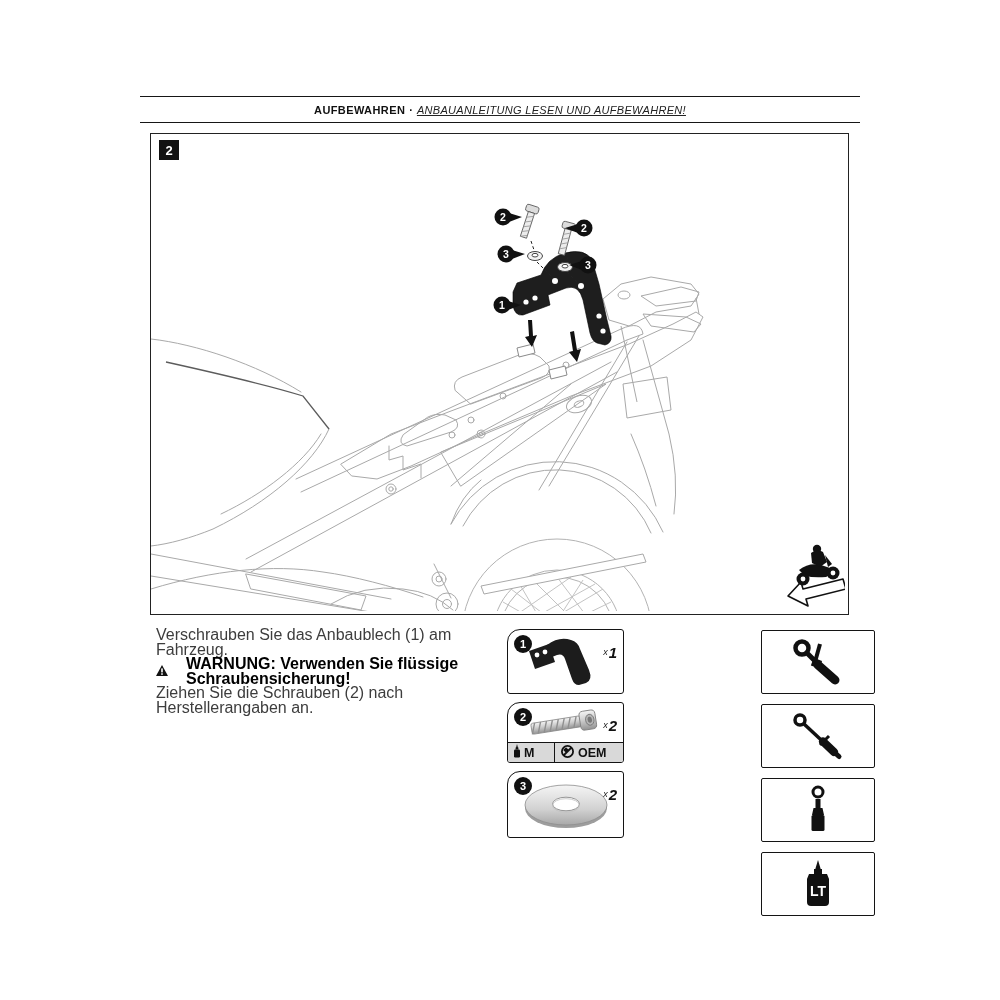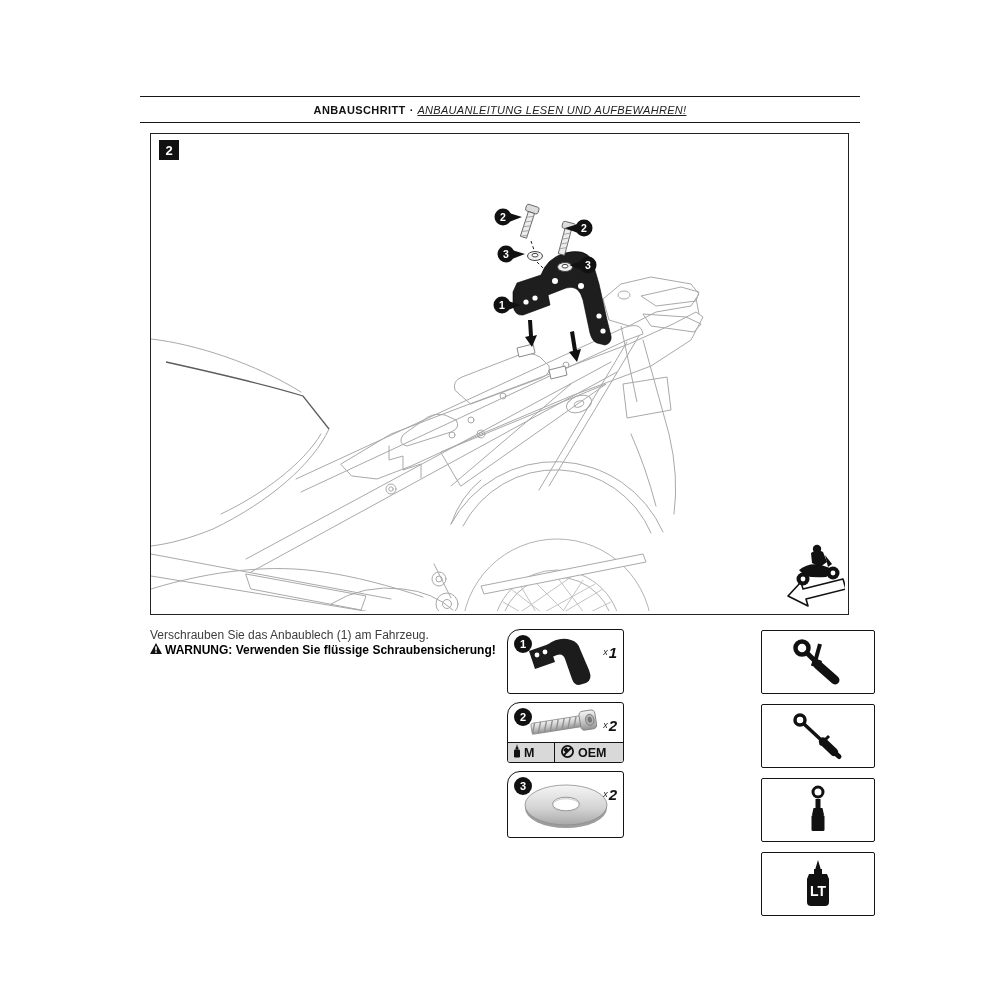--- a/index.html
+++ b/index.html
@@ -16,23 +16,23 @@
 
   
   .frame{position:absolute;left:150px;top:133px;width:697px;height:480px;
          border:1.5px solid #222;background:#fff;}
   .step-badge{position:absolute;left:8px;top:6px;width:20px;height:20px;background:#111;
               color:#fff;font-weight:bold;font-size:13px;display:flex;align-items:center;
               justify-content:center;z-index:5;}
   .frame svg{display:block;}
 
   
-  .instructions{position:absolute;left:150px;top:628px;width:350px;
-                font-size:12px;line-height:14.5px;color:#3d3d3d;}
-  .instructions .warn{color:#000;font-weight:bold;display:flex;align-items:center;gap:3px;}
+  .instructions{position:absolute;left:156px;top:628px;width:350px;
+                font-size:16px;line-height:14.5px;color:#3d3d3d;}
+  .instructions .warn{color:#000;font-weight:bold;display:flex;align-items:center;gap:18px;}
   .warn-icon{flex:0 0 auto;display:inline-block;}
 
   
   .parts-col{position:absolute;left:507px;top:629px;width:117px;}
   .part-box{position:relative;border:1.6px solid #141414;border-radius:13px 3px 3px 3px;
             background:#fff;margin-bottom:8px;overflow:hidden;}
   .part-box .badge{position:absolute;top:5px;left:6px;width:18px;height:18px;border-radius:50%;
             background:#111;color:#fff;font-size:11px;font-weight:bold;display:flex;
             align-items:center;justify-content:center;}
   .part-box .qty{position:absolute;top:10px;right:6px;line-height:24px;font-style:italic;}
@@ -48,21 +48,21 @@
   .tools-col{position:absolute;left:733px;top:630px;width:114px;padding-left:28px;}
   .tool-box{height:62px;border:1.6px solid #141414;border-radius:2px;margin-bottom:10px;
             display:flex;align-items:center;justify-content:center;background:#fff;}
 </style>
 </head>
 <body>
 
 <div class="page">
 
   <div class="header">
-    <span class="t1">ANBAUSCHRITT</span><span class="sep">·</span><span class="t2">ANBAUANLEITUNG LESEN UND AUFBEWAHREN!</span>
+    <span class="t1">AUFBEWAHREN</span><span class="sep">·</span><span class="t2">ANBAUANLEITUNG LESEN UND AUFBEWAHREN!</span>
   </div>
 
   <div class="frame">
     <div class="step-badge">2</div>
 
     <svg width="694" height="477" viewBox="0 0 694 477">
       <g fill="none" stroke="#abahab" stroke-width="1">
       </g>
 
       <g fill="none" stroke="#a9a9a9" stroke-width="1" stroke-linejoin="round" stroke-linecap="round">
@@ -240,20 +240,21 @@
     <div class="warn">
       <span class="warn-icon">
         <svg width="12" height="11" viewBox="0 0 12 11">
             <polygon points="6,0 12,11 0,11" fill="#111"></polygon>
             <rect x="5.2" y="3.4" width="1.6" height="4" fill="#fff"></rect>
             <rect x="5.2" y="8.3" width="1.6" height="1.5" fill="#fff"></rect>
           </svg>
       </span>
       <span>WARNUNG: Verwenden Sie flüssige Schraubensicherung!</span>
     </div>
+    <div>Ziehen Sie die Schrauben (2) nach Herstellerangaben an.</div>
   </div>
 
   <div class="parts-col">
 
     <div class="part-box" style="height:63px;">
       <div class="badge">1</div>
       <div class="qty"><span class="x">x</span><span class="n">1</span></div>
       <div class="part-img" style="height:63px;">
         <svg width="86" height="52" viewBox="0 0 86 52">
           <path d="M6,15 L26,8 L32,26 L12,33 Z" fill="#1c1c1c"></path>

